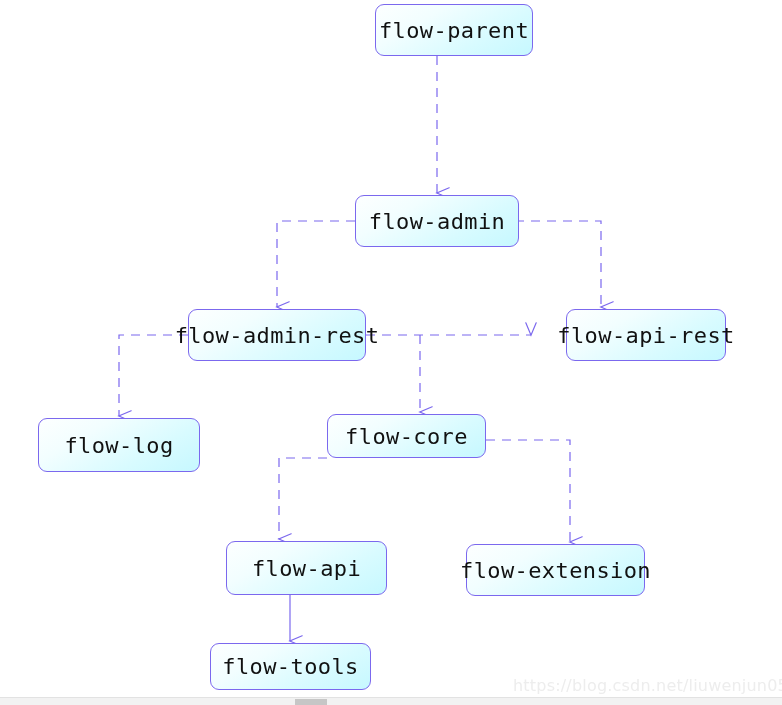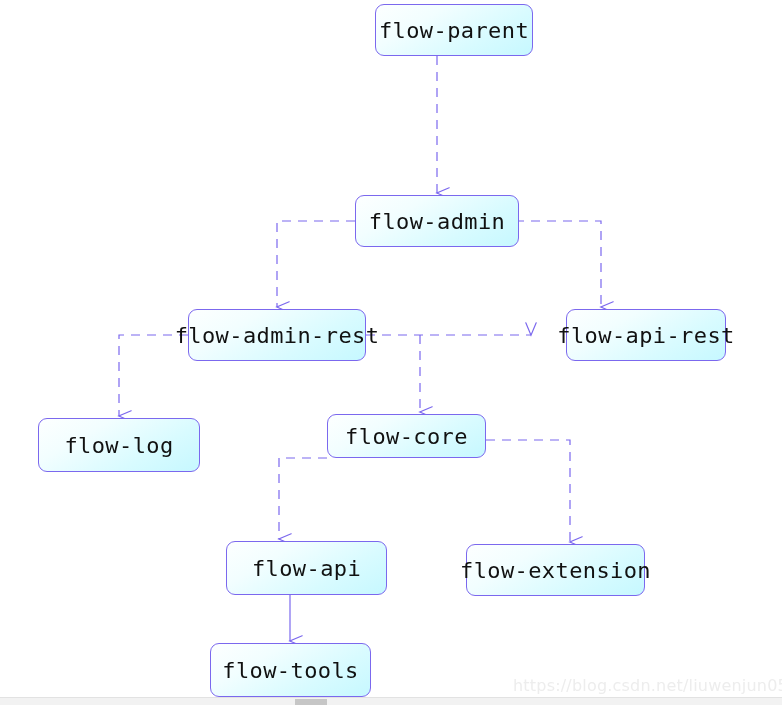--- a/index.html
+++ b/index.html
@@ -113,21 +113,21 @@
     </div>
   <div class="node" style="left: 327px; top: 414px; width: 159px; height: 44px;">
       <span>flow-core</span>
     </div>
   <div class="node" style="left: 220px; top: 541px; width: 161px; height: 54px; margin-left: 6px;">
       <span>flow-api</span>
     </div>
   <div class="node" style="left: 446px; top: 544px; width: 179px; height: 52px; margin-left: 20px;">
       <span>flow-extension</span>
     </div>
-  <div class="node" style="left: 210px; top: 643px; width: 161px; height: 54px;">
+  <div class="node" style="left: 210px; top: 643px; width: 161px; height: 47px;">
       <span>flow-tools</span>
     </div>
 
   <div class="watermark" style="left: 513px; top: 676px;">https://blog.csdn.net/liuwenjun05101</div>
 
   <div id="bottom-bar">
     <div id="bottom-scroll-thumb"></div>
   </div>
 
 </div>

